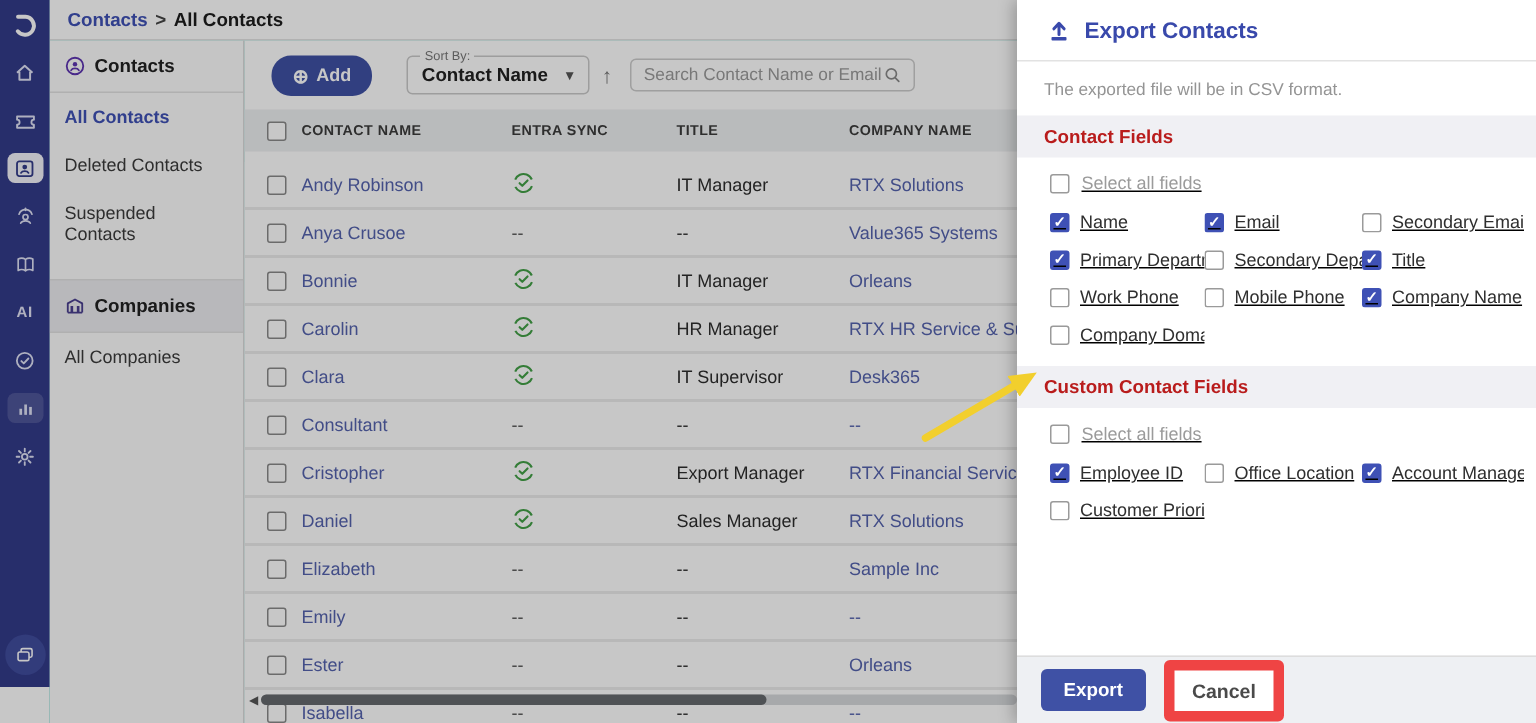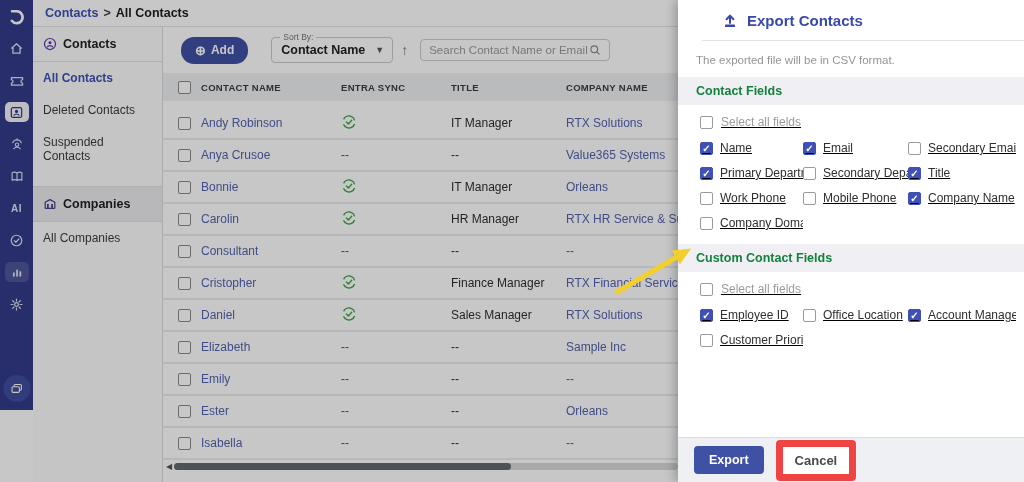--- a/index.html
+++ b/index.html
@@ -2,21 +2,21 @@
 <html><head>
 <meta charset="utf-8">
 <style>
   * { margin:0; padding:0; box-sizing:border-box; }
   html,body { width:1024px; height:482px; overflow:hidden; }
   body { font-family:"Liberation Sans", sans-serif; background:#fff; position:relative; }
 
   .app { position:relative; width:1024px; height:482px; overflow:hidden; background:#fff; }
 
   
-  .rail { position:absolute; left:0; top:0; width:33px; height:410px; background:#333b8a; z-index:10;
+  .rail { position:absolute; left:0; top:0; width:33px; height:458px; background:#333b8a; z-index:10;
           display:flex; flex-direction:column; align-items:center; padding-top:6px; }
   .rail .logo { width:20px; height:22px; margin-bottom:10px; display:flex; align-items:center; justify-content:center; }
   .rail-item { width:24px; height:20px; margin-bottom:12px; display:flex; align-items:center; justify-content:center;
                color:#dfe2f5; font-size:14px; border-radius:5px; }
   .rail-item svg { display:block; }
   .rail-item.active { background:#f3f3fa; color:#333b8a; }
   .rail-item.soft { background:rgba(255,255,255,0.14); }
   .rail-ai { font-size:10px; font-weight:bold; letter-spacing:.5px; color:#e3e5f6; }
   .rail-chat { position:absolute; bottom:8px; left:50%; transform:translateX(-50%); width:27px; height:27px;
                border-radius:50%; background:#414d9e; display:flex; align-items:center; justify-content:center; }
@@ -72,24 +72,24 @@
   .hscroll .arr { color:#555; font-size:8px; margin-left:3px; line-height:1; }
   .hscroll .track { position:relative; flex:1; height:7px; margin-left:2px; background:#d7d9db; border-radius:4px; }
   .hscroll .thumb { position:absolute; left:0; top:0; height:7px; width:337px; background:#66696d; border-radius:4px; cursor:grab; }
 
   
   .dim { position:absolute; left:0; top:0; width:678px; height:482px; background:rgba(0,0,0,0.22); z-index:40; }
 
   
   .drawer { position:absolute; left:678px; top:0; width:346px; height:482px; background:#fff; z-index:60;
             box-shadow:-3px 0 10px rgba(0,0,0,0.25); }
-  .drawer-header { height:41px; display:flex; align-items:center; gap:9px; padding-left:20px; border-bottom:1px solid #e2e2e2;margin-left:24px; }
+  .drawer-header { height:41px; display:flex; align-items:center; gap:9px; padding-left:20px; border-bottom:1px solid #e2e2e2; }
   .drawer-title { color:#3949ab; font-size:15px; font-weight:700; }
   .drawer-info { padding:13px 18px 11px 18px; font-size:11.5px; color:#949494; }
-  .section-band { background:#f0f0f4; padding:7px 18px; font-size:12.5px; font-weight:700; color:#15803d; }
+  .section-band { background:#f0f0f4; padding:7px 18px; font-size:12.5px; font-weight:700; color:#b91c1c; }
   .fields-wrap { padding:10px 8px 6px 22px;text-decoration:underline; }
   .select-all { display:flex; align-items:center; gap:8px; font-size:12px; color:#9b9b9b; margin-bottom:12px; }
   .fgrid { display:grid; grid-template-columns:103px 105px auto; row-gap:11px; }
   .fitem { display:flex; align-items:center; gap:7px; font-size:12px; color:#2f2f2f; white-space:nowrap; overflow:hidden; }
   .cbx2 { width:13px; height:13px; flex:none; border:1.5px solid #9a9a9a; border-radius:2px; background:#fff; cursor:pointer; }
   .cbx2.checked { background:#3f51b5; border-color:#3f51b5; color:#fff; font-size:10px; line-height:12px; text-align:center;
                   font-weight:700; }
   .drawer-footer { position:absolute; left:0; right:0; bottom:0; height:45px; background:#eef0f3; border-top:1px solid #dddddd;
                    display:flex; align-items:center; gap:12px; padding-left:16px; }
   .btn-export { background:#3f51a5; color:#fff; border:none; border-radius:4px; font-size:12.5px; font-weight:600;
@@ -284,37 +284,51 @@
                       <path d="M5.4 8.1 L7.2 9.9 L10.7 6.3" fill="none" stroke="#43a047" stroke-width="1.4" stroke-linecap="round" stroke-linejoin="round"></path>
                     </svg>
                   </span></div>
                 <div class="cell-title">HR Manager</div>
                 <div class="cell-company">RTX HR Service &amp; Support</div>
               </div>
               <div class="tbl-row">
                 <div class="cell-cb">
                   <span class="cbx"></span>
                 </div>
+                <div class="cell-name">Clara</div>
+                <div class="cell-entra"><span class="entra-ok">
+                    <svg width="16" height="16" viewBox="0 0 16 16">
+                      <circle cx="8" cy="8" r="6" fill="none" stroke="#43a047" stroke-width="1.4" stroke-dasharray="14 5" transform="rotate(20 8 8)"></circle>
+                      <path d="M5.4 8.1 L7.2 9.9 L10.7 6.3" fill="none" stroke="#43a047" stroke-width="1.4" stroke-linecap="round" stroke-linejoin="round"></path>
+                    </svg>
+                  </span></div>
+                <div class="cell-title">IT Supervisor</div>
+                <div class="cell-company">Desk365</div>
+              </div>
+              <div class="tbl-row">
+                <div class="cell-cb">
+                  <span class="cbx"></span>
+                </div>
                 <div class="cell-name">Consultant</div>
                 <div class="cell-entra">--</div>
                 <div class="cell-title">--</div>
                 <div class="cell-company">--</div>
               </div>
               <div class="tbl-row">
                 <div class="cell-cb">
                   <span class="cbx"></span>
                 </div>
                 <div class="cell-name">Cristopher</div>
                 <div class="cell-entra"><span class="entra-ok">
                     <svg width="16" height="16" viewBox="0 0 16 16">
                       <circle cx="8" cy="8" r="6" fill="none" stroke="#43a047" stroke-width="1.4" stroke-dasharray="14 5" transform="rotate(20 8 8)"></circle>
                       <path d="M5.4 8.1 L7.2 9.9 L10.7 6.3" fill="none" stroke="#43a047" stroke-width="1.4" stroke-linecap="round" stroke-linejoin="round"></path>
                     </svg>
                   </span></div>
-                <div class="cell-title">Finance Manager</div>
+                <div class="cell-title">Export Manager</div>
                 <div class="cell-company">RTX Financial Service</div>
               </div>
               <div class="tbl-row">
                 <div class="cell-cb">
                   <span class="cbx"></span>
                 </div>
                 <div class="cell-name">Daniel</div>
                 <div class="cell-entra"><span class="entra-ok">
                     <svg width="16" height="16" viewBox="0 0 16 16">
                       <circle cx="8" cy="8" r="6" fill="none" stroke="#43a047" stroke-width="1.4" stroke-dasharray="14 5" transform="rotate(20 8 8)"></circle>

